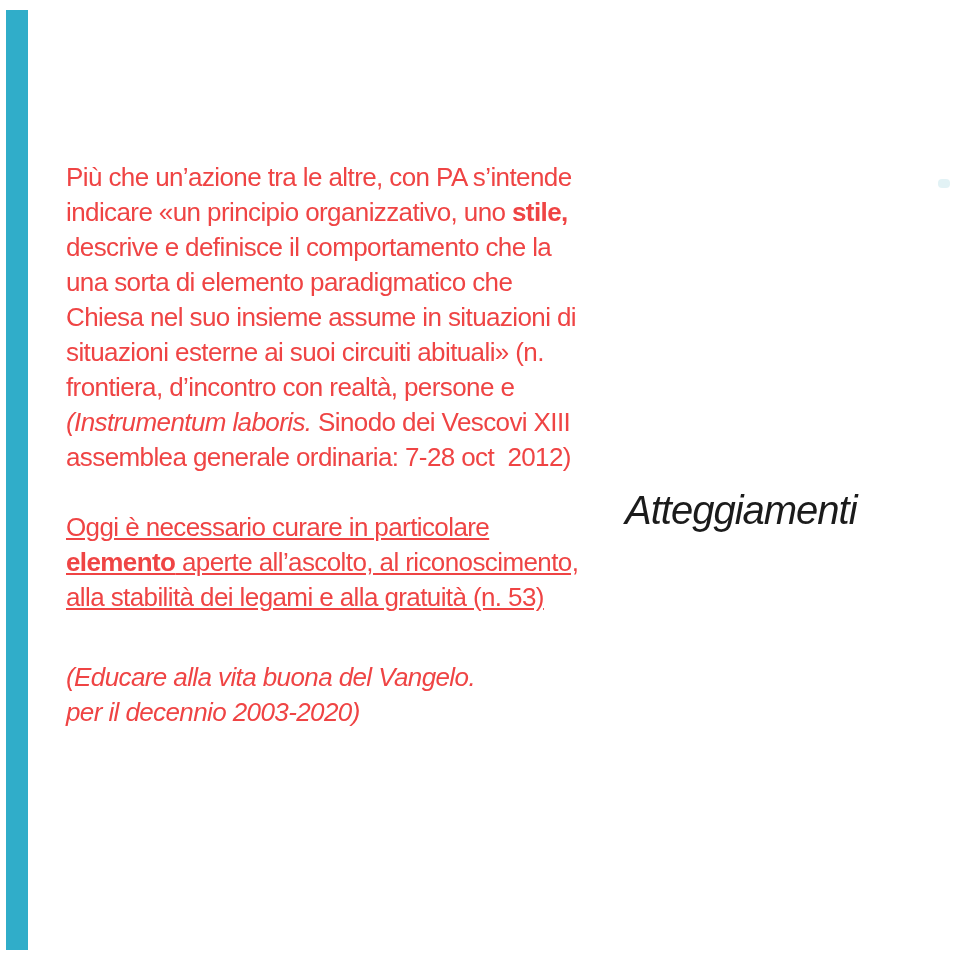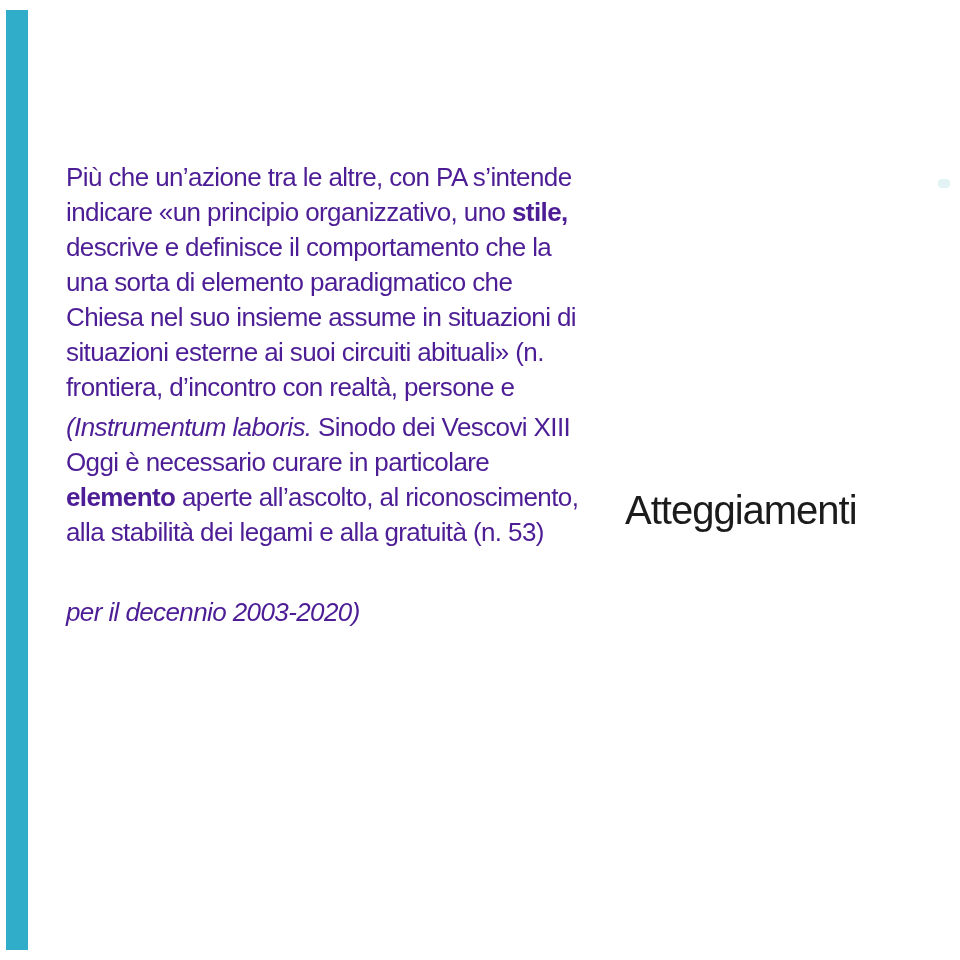--- a/index.html
+++ b/index.html
@@ -18,54 +18,56 @@
   }
   .right-mark{
     position:absolute;left:938px;top:179px;width:12px;height:9px;
     border-radius:4px;opacity:.6;
   }
   .text-column{
     position:absolute;left:66px;top:160px;width:548px;
     font-size:26px;line-height:35px;letter-spacing:-0.6px;
   }
   .para{margin:0;}
-  .para-1{margin-top:5px;}
-  .para-2{}
+  .para-1{}
+  .para-2{margin-top:35px;text-decoration:underline;}
   .para-3{margin-top:45px;}
   .line{white-space:pre;}
   .b{font-weight:bold;text-align:right;}
   .i{font-style:italic;}
   .title{
     position:absolute;left:625px;top:490px;margin:0;
     font-size:40px;line-height:41px;font-weight:400;
-    letter-spacing:-1px;white-space:pre;
+    letter-spacing:-1px;white-space:pre;font-style:italic;
   }
 </style>
 </head>
 <body>
 
 <div class="slide" style="background: rgb(255, 255, 255);">
   <div class="accent-bar" style="background: rgb(48, 173, 201);"></div>
   <div class="right-mark" style="background: rgb(207, 233, 239);"></div>
-  <div class="text-column" style="color: #4c1d95;">
+  <div class="text-column" style="color: #ef4444;">
       <div class="para para-0">
         <div class="line"><span>Più che un’azione tra le altre, con PA s’intende</span></div>
         <div class="line"><span>indicare «un principio organizzativo, uno </span><span class="b">stile,</span></div>
         <div class="line"><span>descrive e definisce il comportamento che la</span></div>
         <div class="line"><span>una sorta di elemento paradigmatico che</span></div>
         <div class="line"><span>Chiesa nel suo insieme assume in situazioni di</span></div>
         <div class="line"><span>situazioni esterne ai suoi circuiti abituali» (n.</span></div>
         <div class="line"><span>frontiera, d’incontro con realtà, persone e</span></div>
       </div>
       <div class="para para-1">
         <div class="line"><span class="i">(Instrumentum laboris.</span><span> Sinodo dei Vescovi XIII</span></div>
+        <div class="line"><span>assemblea generale ordinaria: 7-28 oct  2012)</span></div>
       </div>
       <div class="para para-2">
         <div class="line"><span>Oggi è necessario curare in particolare</span></div>
         <div class="line"><span class="b">elemento</span><span> aperte all’ascolto, al riconoscimento,</span></div>
         <div class="line"><span>alla stabilità dei legami e alla gratuità (n. 53)</span></div>
       </div>
       <div class="para para-3">
+        <div class="line"><span class="i">(Educare alla vita buona del Vangelo.</span></div>
         <div class="line"><span class="i">per il decennio 2003-2020)</span></div>
       </div>
     </div>
   <h1 class="title" style="color: rgb(27, 27, 27);">Atteggiamenti</h1>
 </div>
 
 </body></html>

